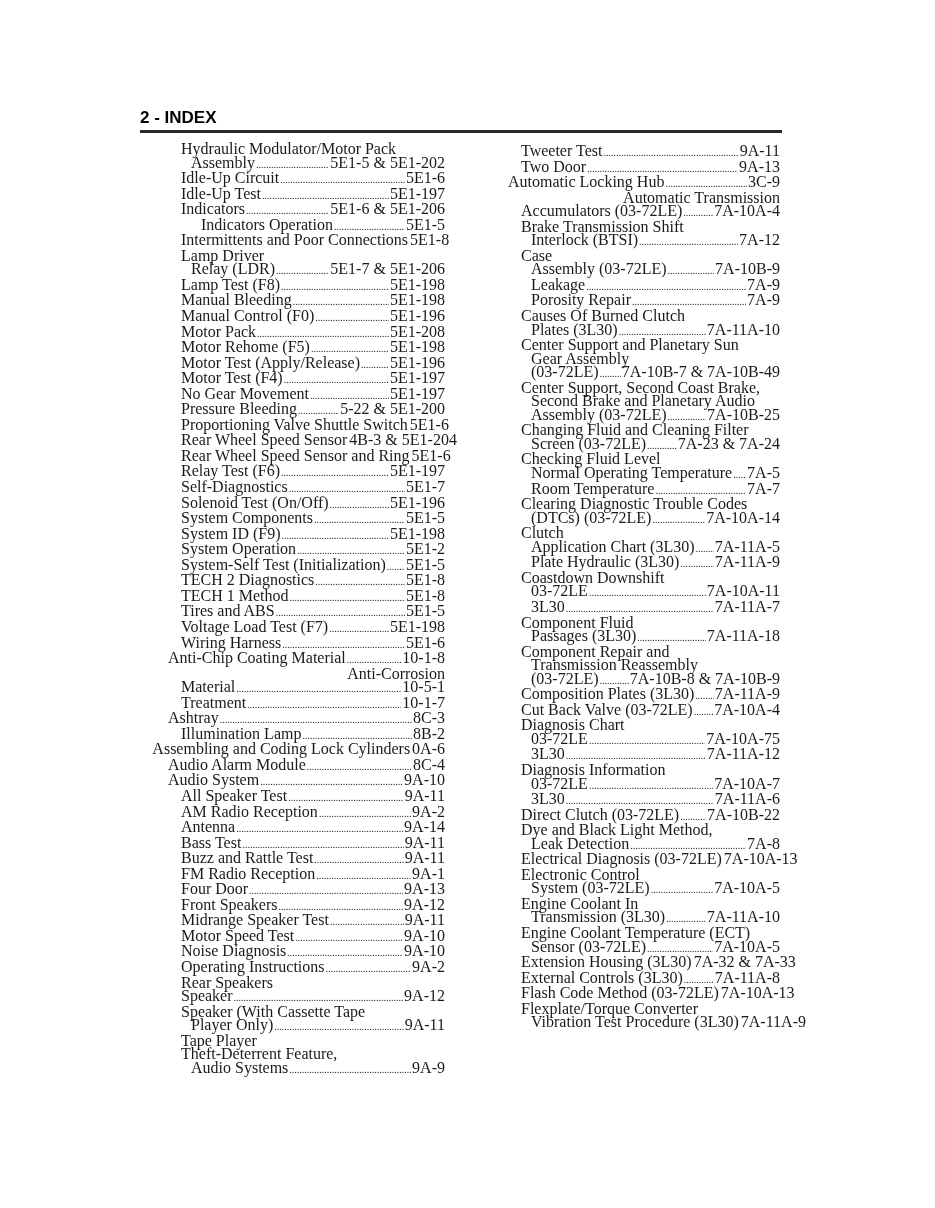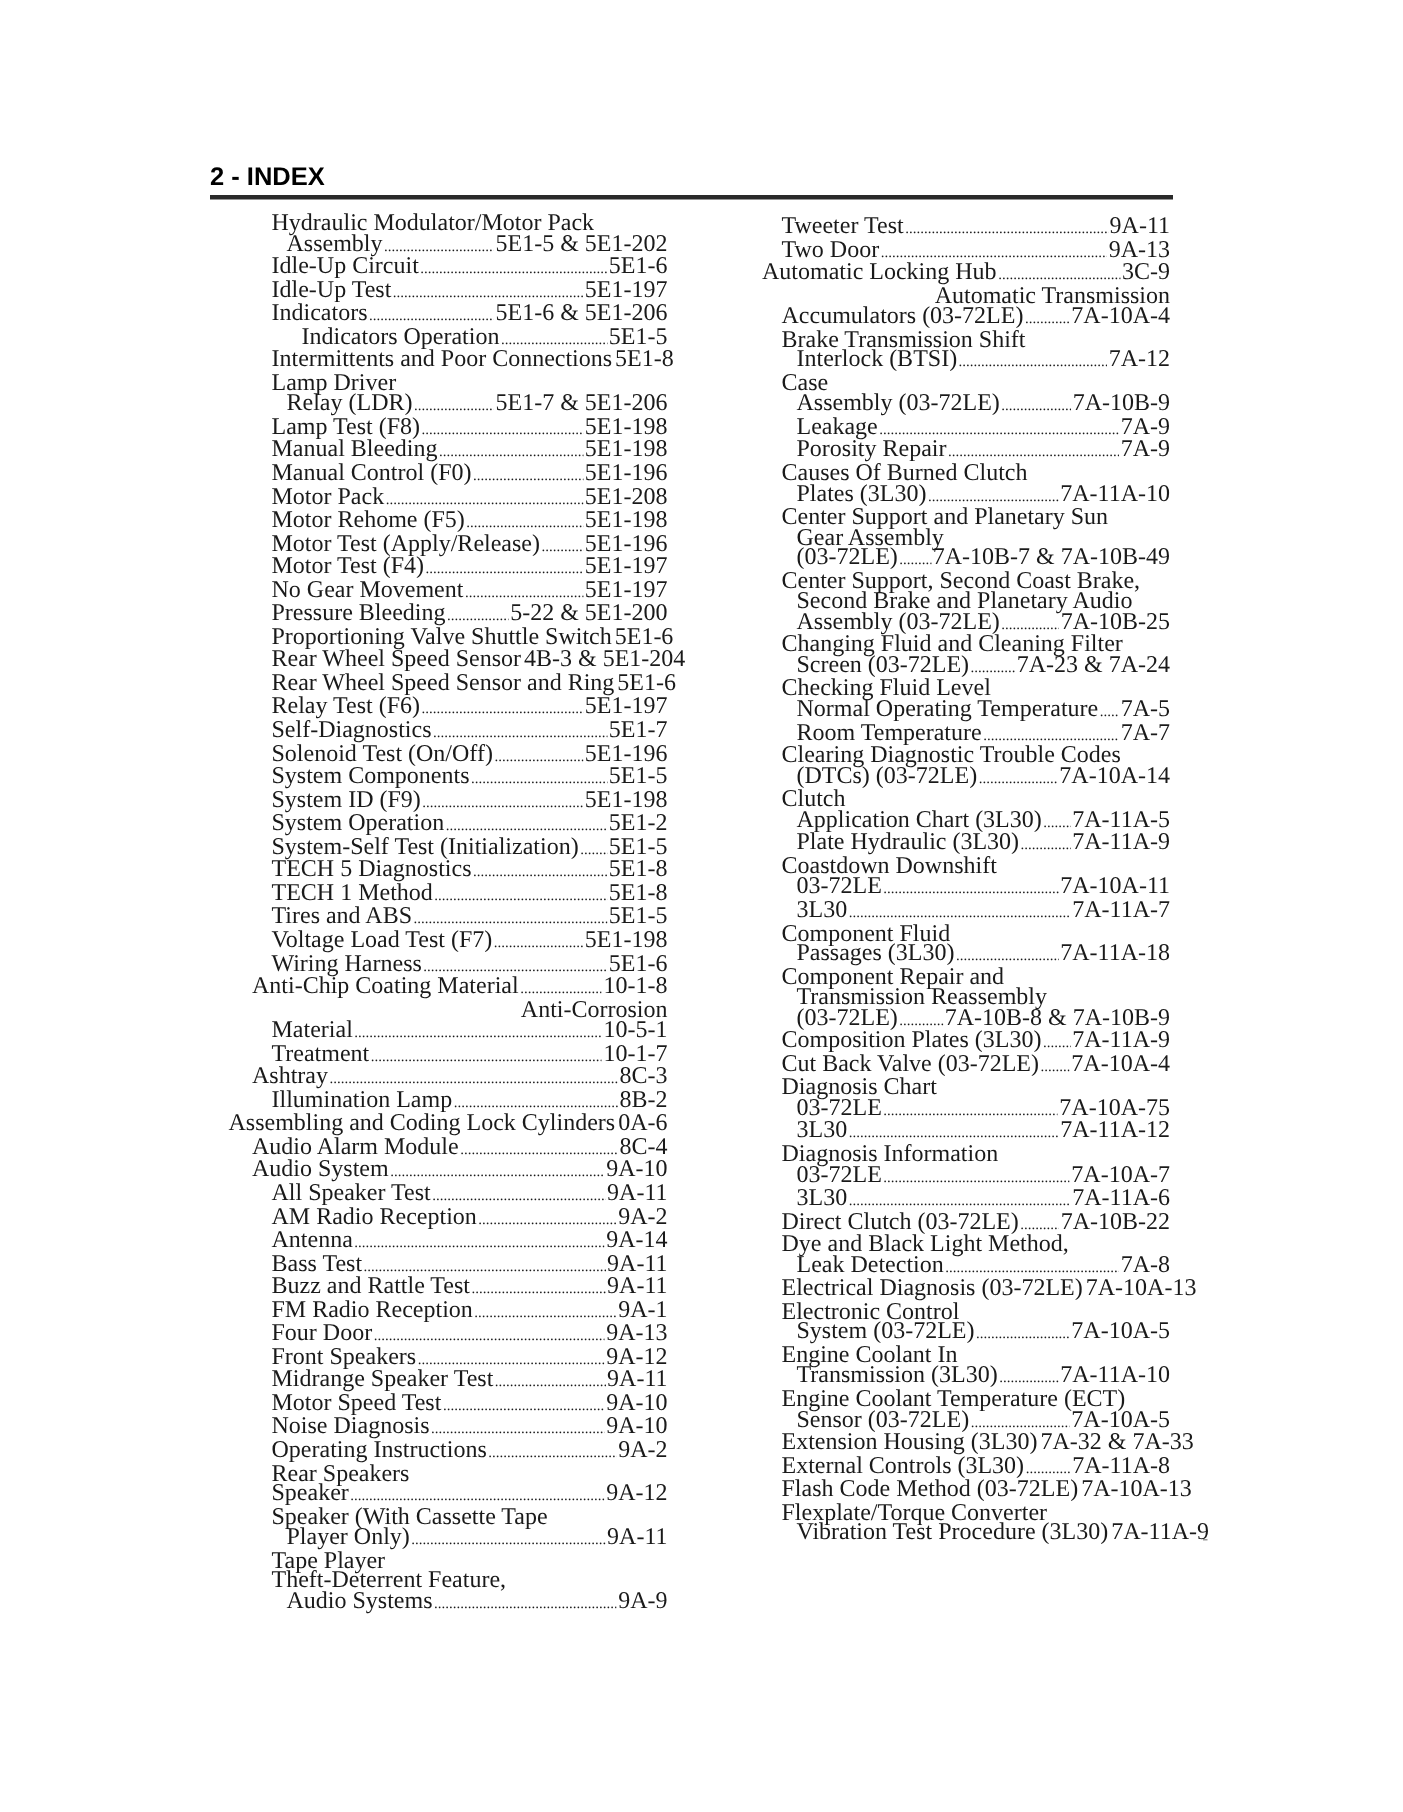--- a/index.html
+++ b/index.html
@@ -162,21 +162,21 @@
       <span class="label">System Operation</span>
       <span class="leader"></span>
       <span class="page">5E1-2</span>
     </div>
     <div class="entry lvl1">
       <span class="label">System-Self Test (Initialization)</span>
       <span class="leader"></span>
       <span class="page">5E1-5</span>
     </div>
     <div class="entry lvl1">
-      <span class="label">TECH 5 Diagnostics</span>
+      <span class="label">TECH 2 Diagnostics</span>
       <span class="leader"></span>
       <span class="page">5E1-8</span>
     </div>
     <div class="entry lvl1">
       <span class="label">TECH 1 Method</span>
       <span class="leader"></span>
       <span class="page">5E1-8</span>
     </div>
     <div class="entry lvl1">
       <span class="label">Tires and ABS</span>

